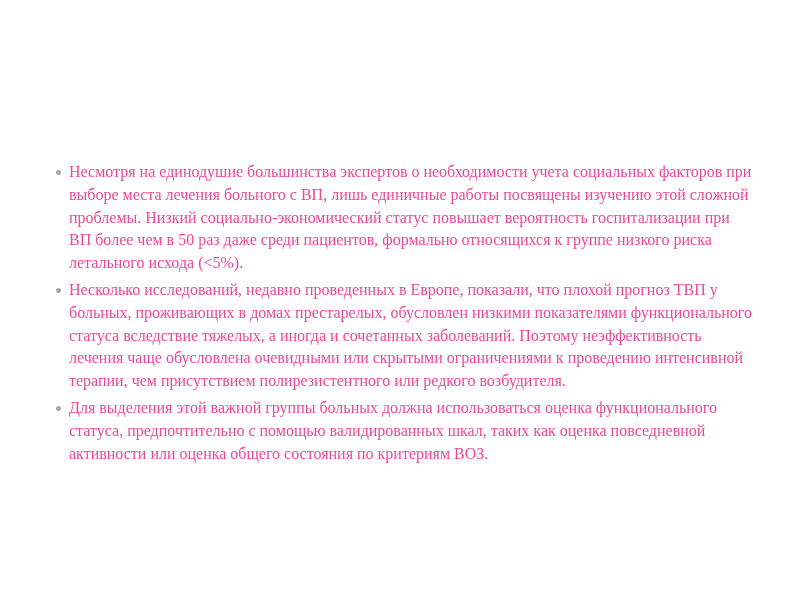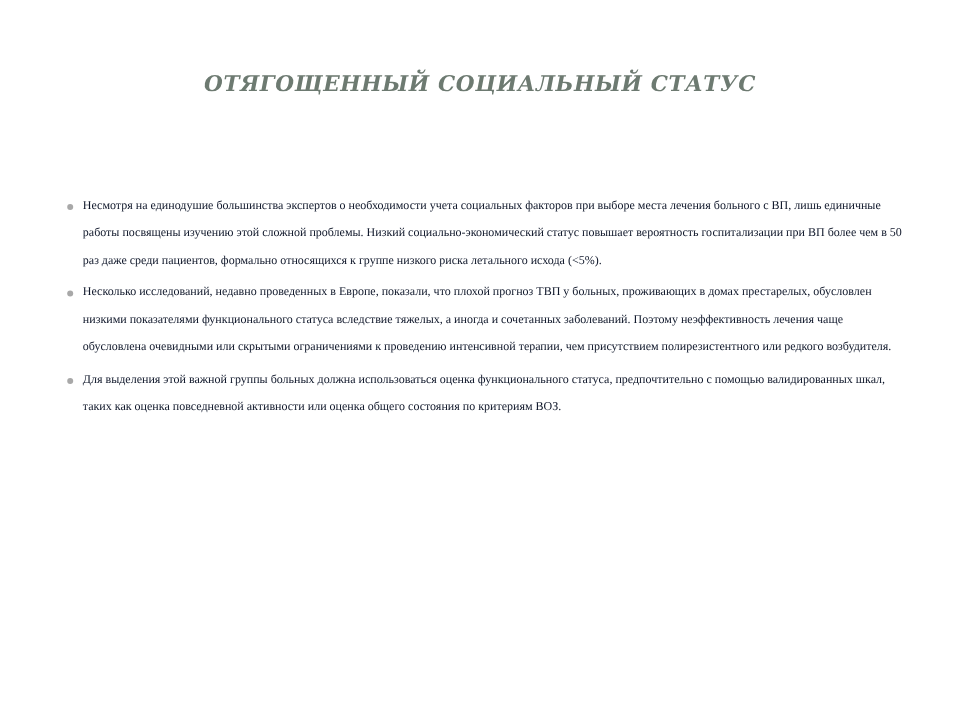--- a/index.html
+++ b/index.html
@@ -29,23 +29,23 @@
       letter-spacing: 0.5px;
       color: #6d7a71;
       line-height: 26px;
     }
     .body {
       position: absolute;
       top: 161px;
       left: 55px;
       width: 700px;
       font-family: "Liberation Serif", "DejaVu Serif", serif;
-      font-size: 10px;
+      font-size: 16px;
       line-height: 22.8px;
-      color: #0f172a;
+      color: #ec4899;
     }
     .bullet-list {
       list-style: none;
       margin: 0;
       padding: 0;
     }
     .bullet-item {
       position: relative;
       padding-left: 14px;
       margin-bottom: 4px;
@@ -57,21 +57,20 @@
       width: 5px;
       height: 5px;
       border-radius: 50%;
       background: #a8a8a8;
     }
   </style>
 </head>
 <body>
 
 <div class="slide">
-  <div class="title">ОТЯГОЩЕННЫЙ СОЦИАЛЬНЫЙ СТАТУС</div>
 
   <div class="body">
     <ul class="bullet-list">
       <li class="bullet-item">
         <span class="bullet-dot"></span>
         <span>Несмотря на единодушие большинства экспертов о необходимости учета социальных факторов при выборе места лечения больного с ВП, лишь единичные работы посвящены изучению этой сложной проблемы. Низкий социально-экономический статус повышает вероятность госпитализации при ВП более чем в 50 раз даже среди пациентов, формально относящихся к группе низкого риска летального исхода (&lt;5%).</span>
       </li>
       <li class="bullet-item">
         <span class="bullet-dot"></span>
         <span>Несколько исследований, недавно проведенных в Европе, показали, что плохой прогноз ТВП у больных, проживающих в домах престарелых, обусловлен низкими показателями функционального статуса вследствие тяжелых, а иногда и сочетанных заболеваний. Поэтому неэффективность лечения чаще обусловлена очевидными или скрытыми ограничениями к проведению интенсивной терапии, чем присутствием полирезистентного или редкого возбудителя.</span>

